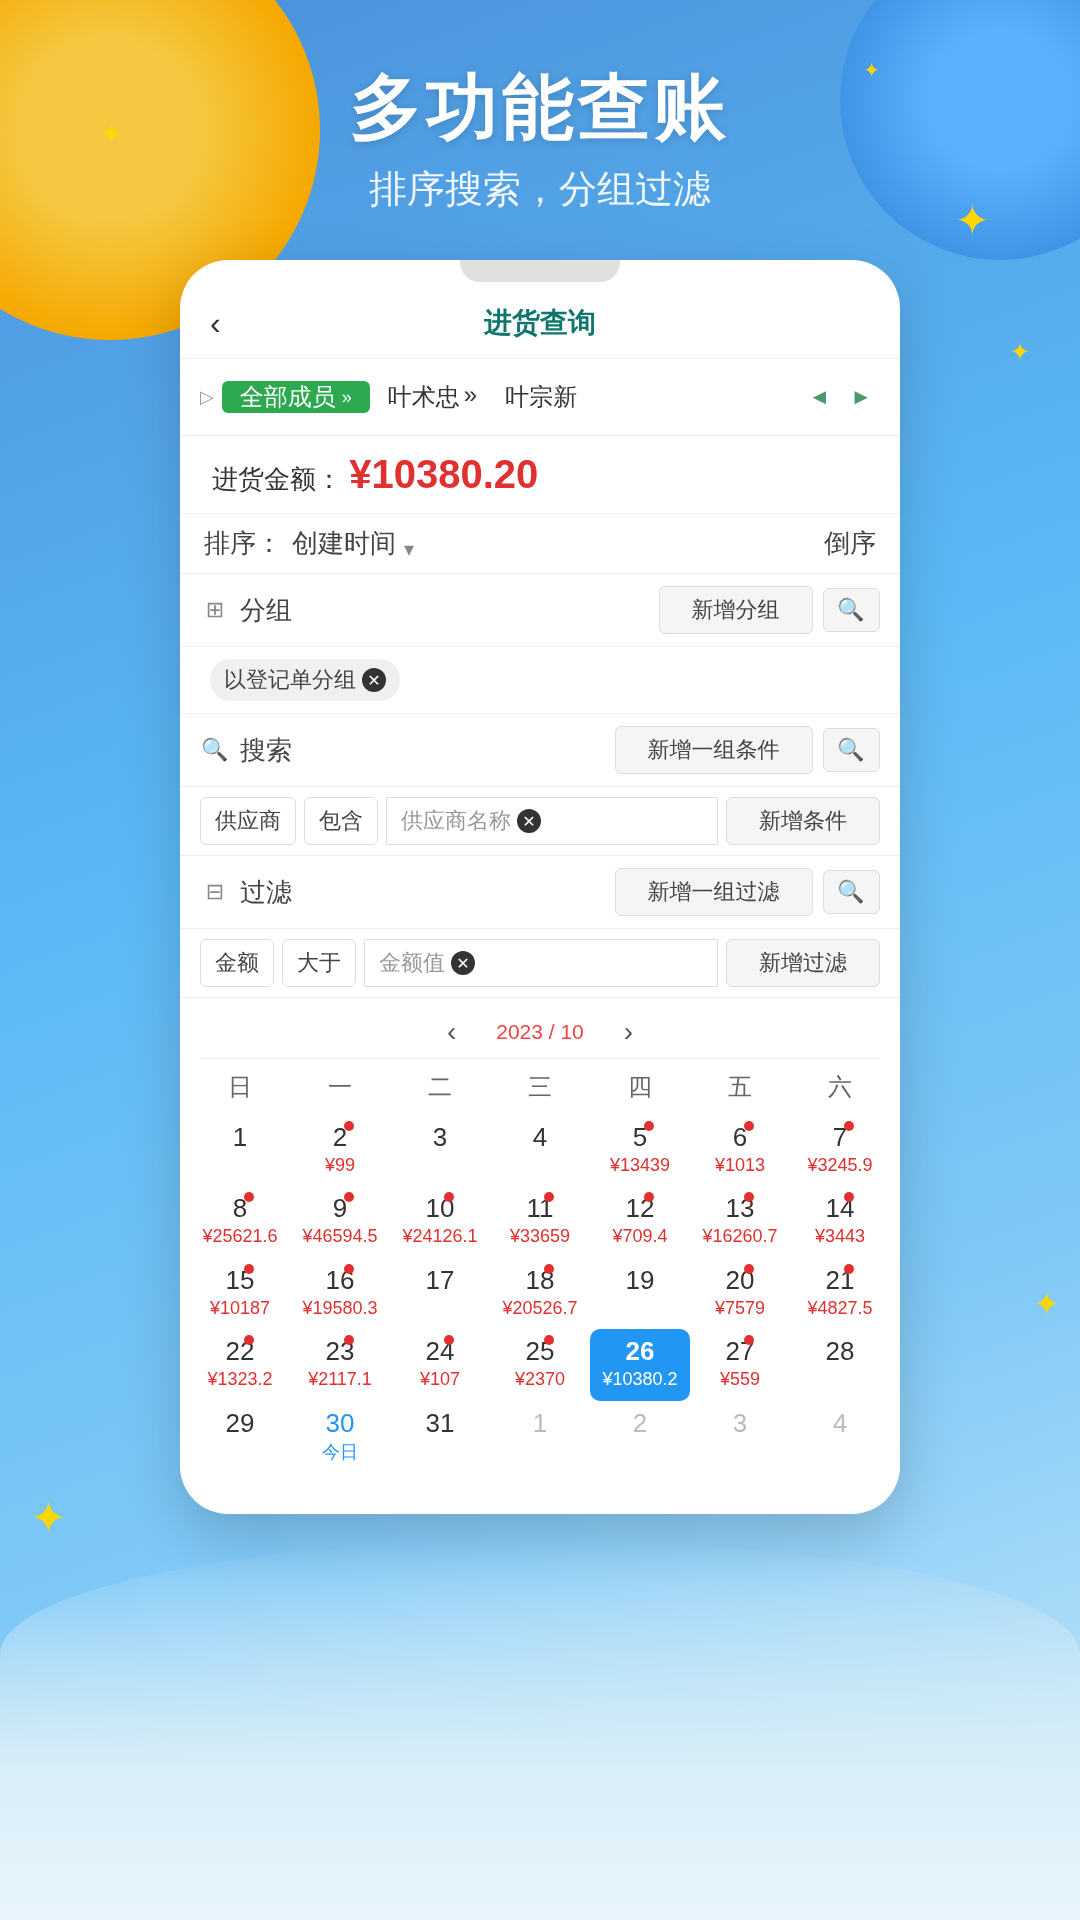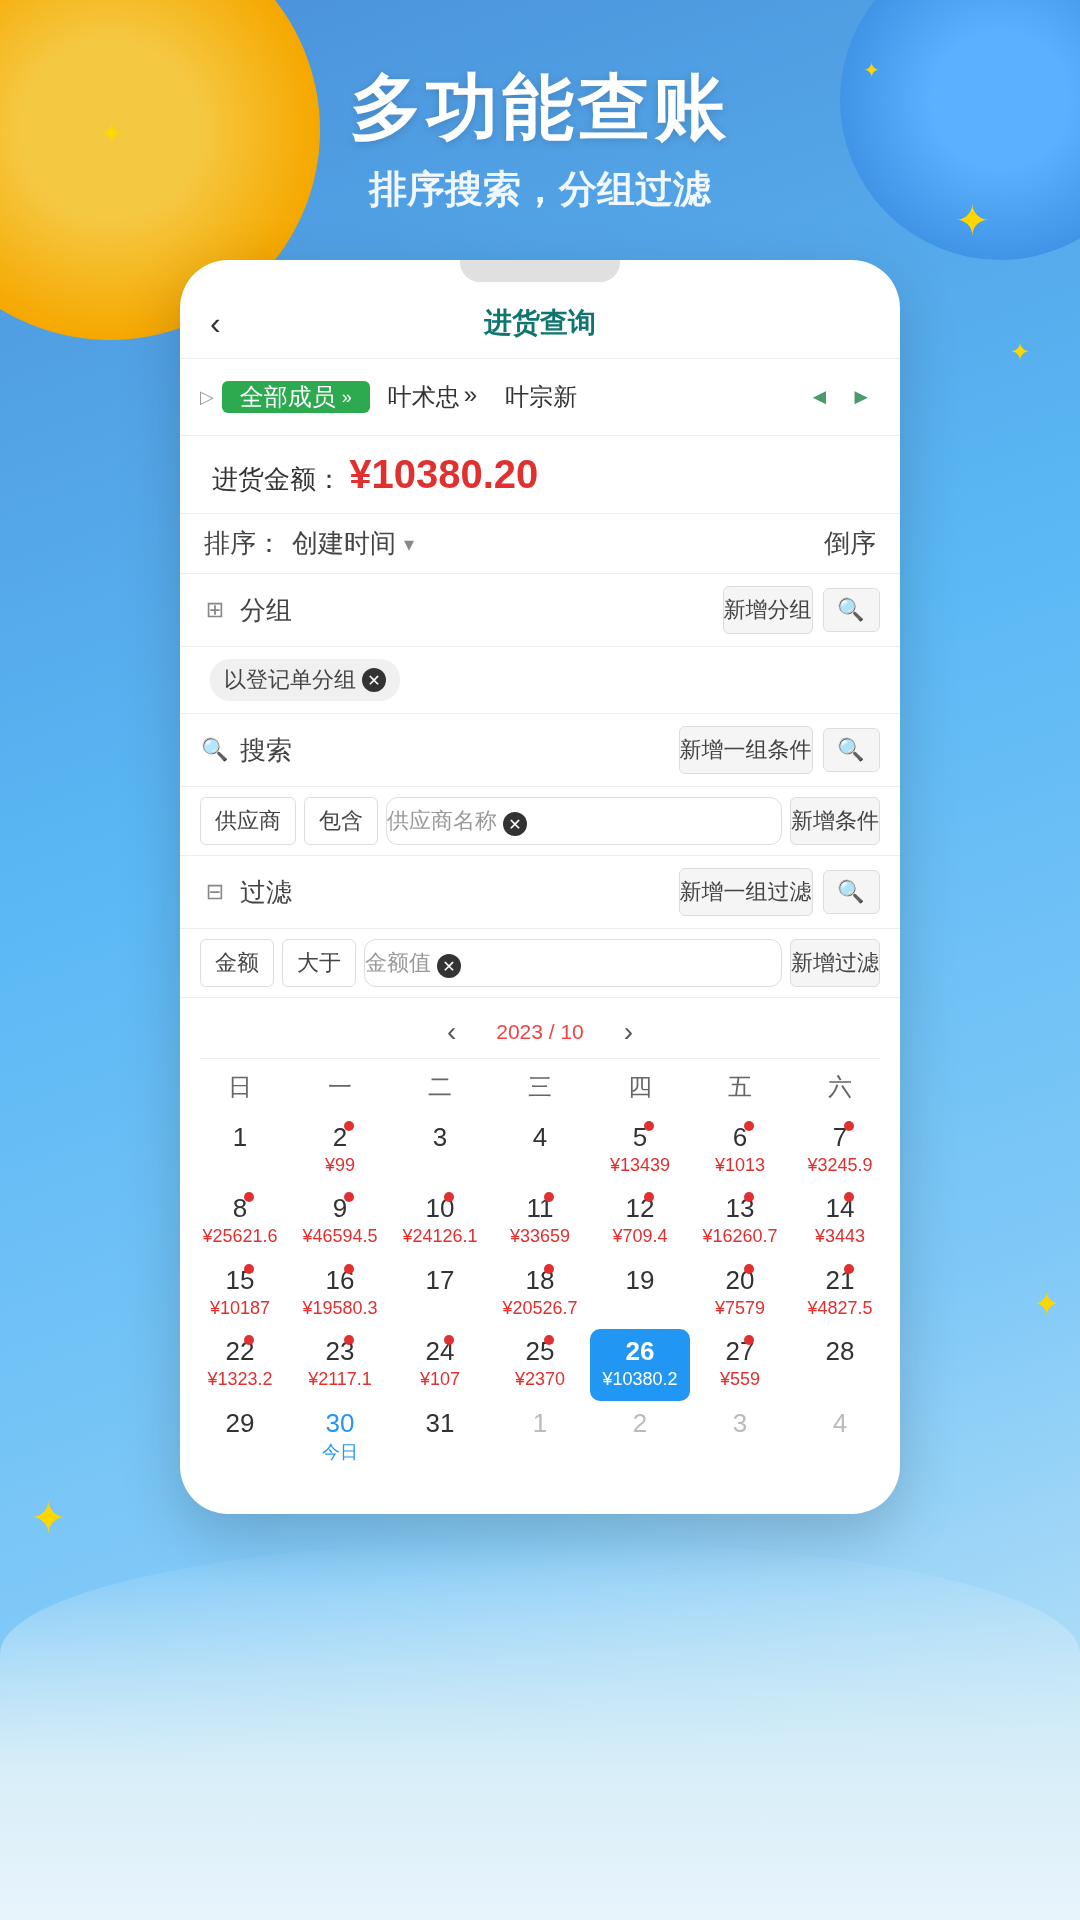--- a/index.html
+++ b/index.html
@@ -66,21 +66,20 @@
       font-size: 72px;
       font-weight: 700;
       color: #fff;
       letter-spacing: 4px;
       text-shadow: 0 2px 8px rgba(0,0,0,0.15);
     }
     .title-sub {
       font-size: 38px;
       color: rgba(255,255,255,0.92);
       margin-top: 8px;
-      font-weight: bold;
     }
 
     
     .phone-mockup {
       position: absolute;
       top: 260px;
       left: 50%;
       transform: translateX(-50%);
       width: 720px;
       background: #fff;
@@ -189,21 +188,21 @@
       display: flex;
       align-items: center;
       padding: 12px 24px;
       border-bottom: 1px solid #eee;
       gap: 10px;
       font-size: 26px;
       color: #444;
     }
     .sort-select {
       display: flex;
-      align-items: center;
+      align-items: flex-end;
       gap: 8px;
       flex: 1;
     }
     .dropdown-arrow {
       color: #888;
       font-size: 20px;
     }
     .sort-order {
       color: #444;
       font-size: 26px;
@@ -225,21 +224,21 @@
     }
     .section-label {
       font-size: 26px;
       color: #444;
       flex: 1;
     }
     .action-btn {
       background: #f5f5f5;
       border: 1px solid #ddd;
       border-radius: 6px;
-      padding: 8px 0;
+      padding: 8px 32px;
       font-size: 22px;
       color: #444;
       cursor: pointer;
     }
     .search-icon-btn {
       background: #f5f5f5;
       border: 1px solid #ddd;
       border-radius: 6px;
       padding: 8px 14px;
       font-size: 22px;
@@ -279,25 +278,25 @@
     .cond-chip {
       border: 1px solid #ddd;
       border-radius: 6px;
       padding: 8px 14px;
       font-size: 22px;
       color: #444;
       background: #fff;
     }
     .cond-value {
       display: flex;
-      align-items: flex-end;
+      align-items: center;
       gap: 6px;
       border: 1px solid #ddd;
-      border-radius: 12px;
-      padding: 8px 0;
+      border-radius: 2px;
+      padding: 8px 14px;
       font-size: 22px;
       color: #999;
       flex: 1;
     }
 
     
     .calendar-nav {
       display: flex;
       align-items: center;
       justify-content: center;

